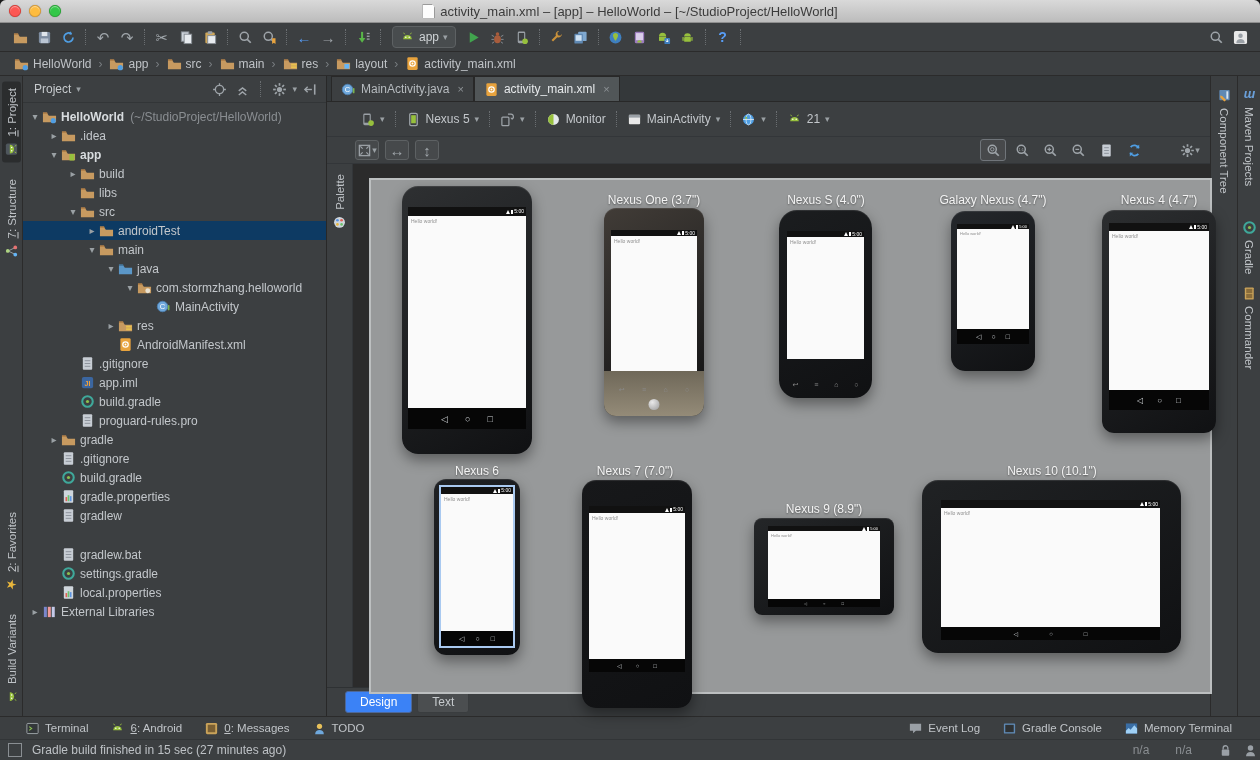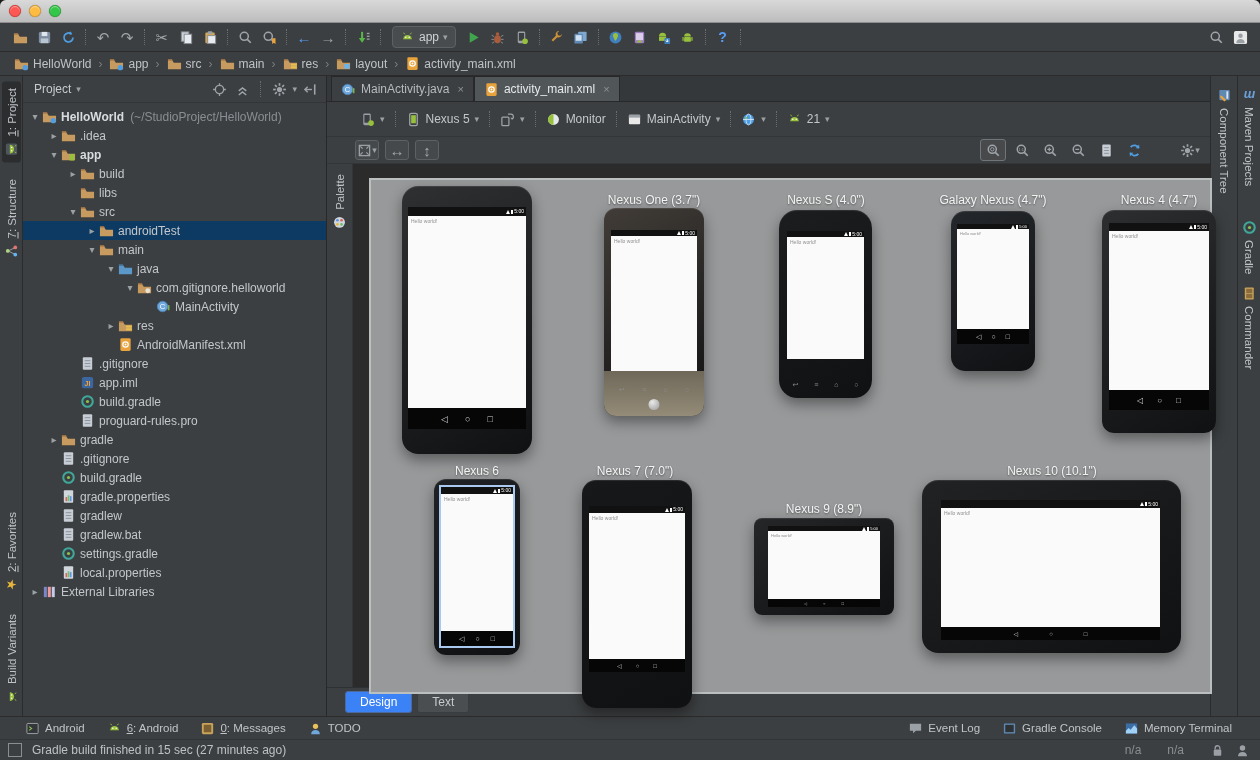--- a/index.html
+++ b/index.html
@@ -90,35 +90,39 @@
   .dnav span{display:inline-block;}
   .dphys{position:absolute;left:6%;right:6%;display:flex;justify-content:space-around;color:#8a8a8a;}
   .dball{position:absolute;left:50%;transform:translateX(-50%);border-radius:50%;background:radial-gradient(circle at 35% 30%,#e9e9e9,#9a9a9a);}
   .bronze{position:absolute;left:0;right:0;bottom:0;background:linear-gradient(#6f6859,#948b78);}
   
   .twbar{height:22px;flex:0 0 22px;background:#3c3f41;border-top:1px solid #2b2b2b;display:flex;align-items:center;font-size:11.5px;color:#c0c4c8;}
   .twl{display:flex;gap:22px;padding-left:25px;} .twr{margin-left:auto;display:flex;gap:22px;padding-right:28px;}
   .twitem{display:inline-flex;align-items:center;gap:5px;}
   .statusbar{height:20px;flex:0 0 20px;background:#3c3f41;border-top:1px solid #323537;display:flex;align-items:center;font-size:12px;color:#bdc1c5;}
   .sb-toggle{width:12px;height:12px;border:1px solid #8a8e92;margin:0 10px 0 8px;display:inline-block;}
-  .sb-right{margin-left:auto;display:inline-flex;align-items:center;gap:10px;padding-right:10px;color:#8a8e92;}
+  .sb-right{margin-left:auto;display:inline-flex;align-items:center;gap:10px;padding-right:2px;color:#8a8e92;}
   .sb-right .nav{margin-right:16px;}
   u{text-decoration:underline;}
   svg{display:block;}
 </style>
 </head>
 <body>
 
 <div class="win">
   <div class="titlebar">
     <div class="lights">
       <span class="light red"></span>
       <span class="light yel"></span>
       <span class="light grn"></span>
     </div>
+    <div class="title">
+      <span class="doc-ico"></span>
+      <span>activity_main.xml – [app] – HelloWorld – [~/StudioProject/HelloWorld]</span>
+    </div>
   </div>
 
   <div class="toolbar" id="toolbar">
       <span class="tbi">
         <svg width="15" height="15" viewBox="0 0 16 16">
           <path d="M1 5.2h5l1.3 1.9H15V14H1z" fill="#c79a60"></path>
           <path d="M1 5.2V3.4h4.3l1 1.8z" fill="#b3824a"></path>
         </svg>
       </span>
       <span class="tbi">
@@ -568,21 +572,21 @@
           </div>
           <div class="trow" style="padding-left: 101px;">
             <span class="arr">▾</span>
             <span class="ti">
               <svg width="15" height="15" viewBox="0 0 16 16">
                 <path d="M1 5.2h5l1.3 1.9H15V14H1z" fill="#c79a60"></path>
                 <path d="M1 5.2V3.4h4.3l1 1.8z" fill="#b3824a"></path>
                 <circle cx="11.5" cy="11.5" r="2.6" fill="#e9e2d2"></circle>
               </svg>
             </span>
-            <span>com.gitignore.helloworld</span>
+            <span>com.stormzhang.helloworld</span>
           </div>
           <div class="trow" style="padding-left: 120px;">
             <span class="arr"></span>
             <span class="ti">
               <svg width="15" height="15" viewBox="0 0 16 16">
                 <circle cx="7" cy="8" r="5.6" fill="#6fa8dc" stroke="#4d7fae"></circle>
                 <text x="7" y="11" font-size="8" fill="#fff" text-anchor="middle" font-family="sans-serif">C</text>
                 <rect x="12.6" y="6.4" width="1.8" height="5.6" rx=".9" fill="#7bb34f"></rect>
               </svg>
             </span>
@@ -712,21 +716,21 @@
                 <rect x="3" y="1.4" width="10" height="13.2" rx="1" fill="#c7cdd4"></rect>
                 <g stroke="#8a9099" stroke-width="1">
                   <line x1="5" y1="5" x2="11" y2="5"></line>
                   <line x1="5" y1="8" x2="11" y2="8"></line>
                   <line x1="5" y1="11" x2="11" y2="11"></line>
                 </g>
               </svg>
             </span>
             <span>gradlew</span>
           </div>
-          <div class="trow" style="padding-left: 25px;">
+          <div class="trow" style="padding-left: 25px; margin-top: 20px;">
             <span class="arr"></span>
             <span class="ti">
               <svg width="15" height="15" viewBox="0 0 16 16">
                 <rect x="3" y="1.4" width="10" height="13.2" rx="1" fill="#c7cdd4"></rect>
                 <g stroke="#8a9099" stroke-width="1">
                   <line x1="5" y1="5" x2="11" y2="5"></line>
                   <line x1="5" y1="8" x2="11" y2="8"></line>
                   <line x1="5" y1="11" x2="11" y2="11"></line>
                 </g>
               </svg>
@@ -1172,21 +1176,21 @@
 
   <div class="twbar">
     <div class="twl" id="twl">
         <span class="twitem">
           <span>
             <svg width="15" height="15" viewBox="0 0 16 16">
               <rect x="2" y="2.6" width="12" height="10.8" rx="1" fill="#33373a" stroke="#9ea4a9"></rect>
               <path d="M4.5 6l2.6 2-2.6 2" stroke="#8abf4f" stroke-width="1.2" fill="none"></path>
             </svg>
           </span>
-          <span>Android</span>
+          <span>Terminal</span>
         </span>
         <span class="twitem">
           <span>
             <svg width="15" height="15" viewBox="0 0 16 16">
               <path d="M3.4 9.8a4.6 4.6 0 0 1 9.2 0z" fill="#97c03d"></path>
               <line x1="5" y1="4.6" x2="3.9" y2="2.9" stroke="#97c03d" stroke-width="1"></line>
               <line x1="11" y1="4.6" x2="12.1" y2="2.9" stroke="#97c03d" stroke-width="1"></line>
               <circle cx="6.2" cy="7.8" r=".8" fill="#fff"></circle>
               <circle cx="9.8" cy="7.8" r=".8" fill="#fff"></circle>
             </svg>

